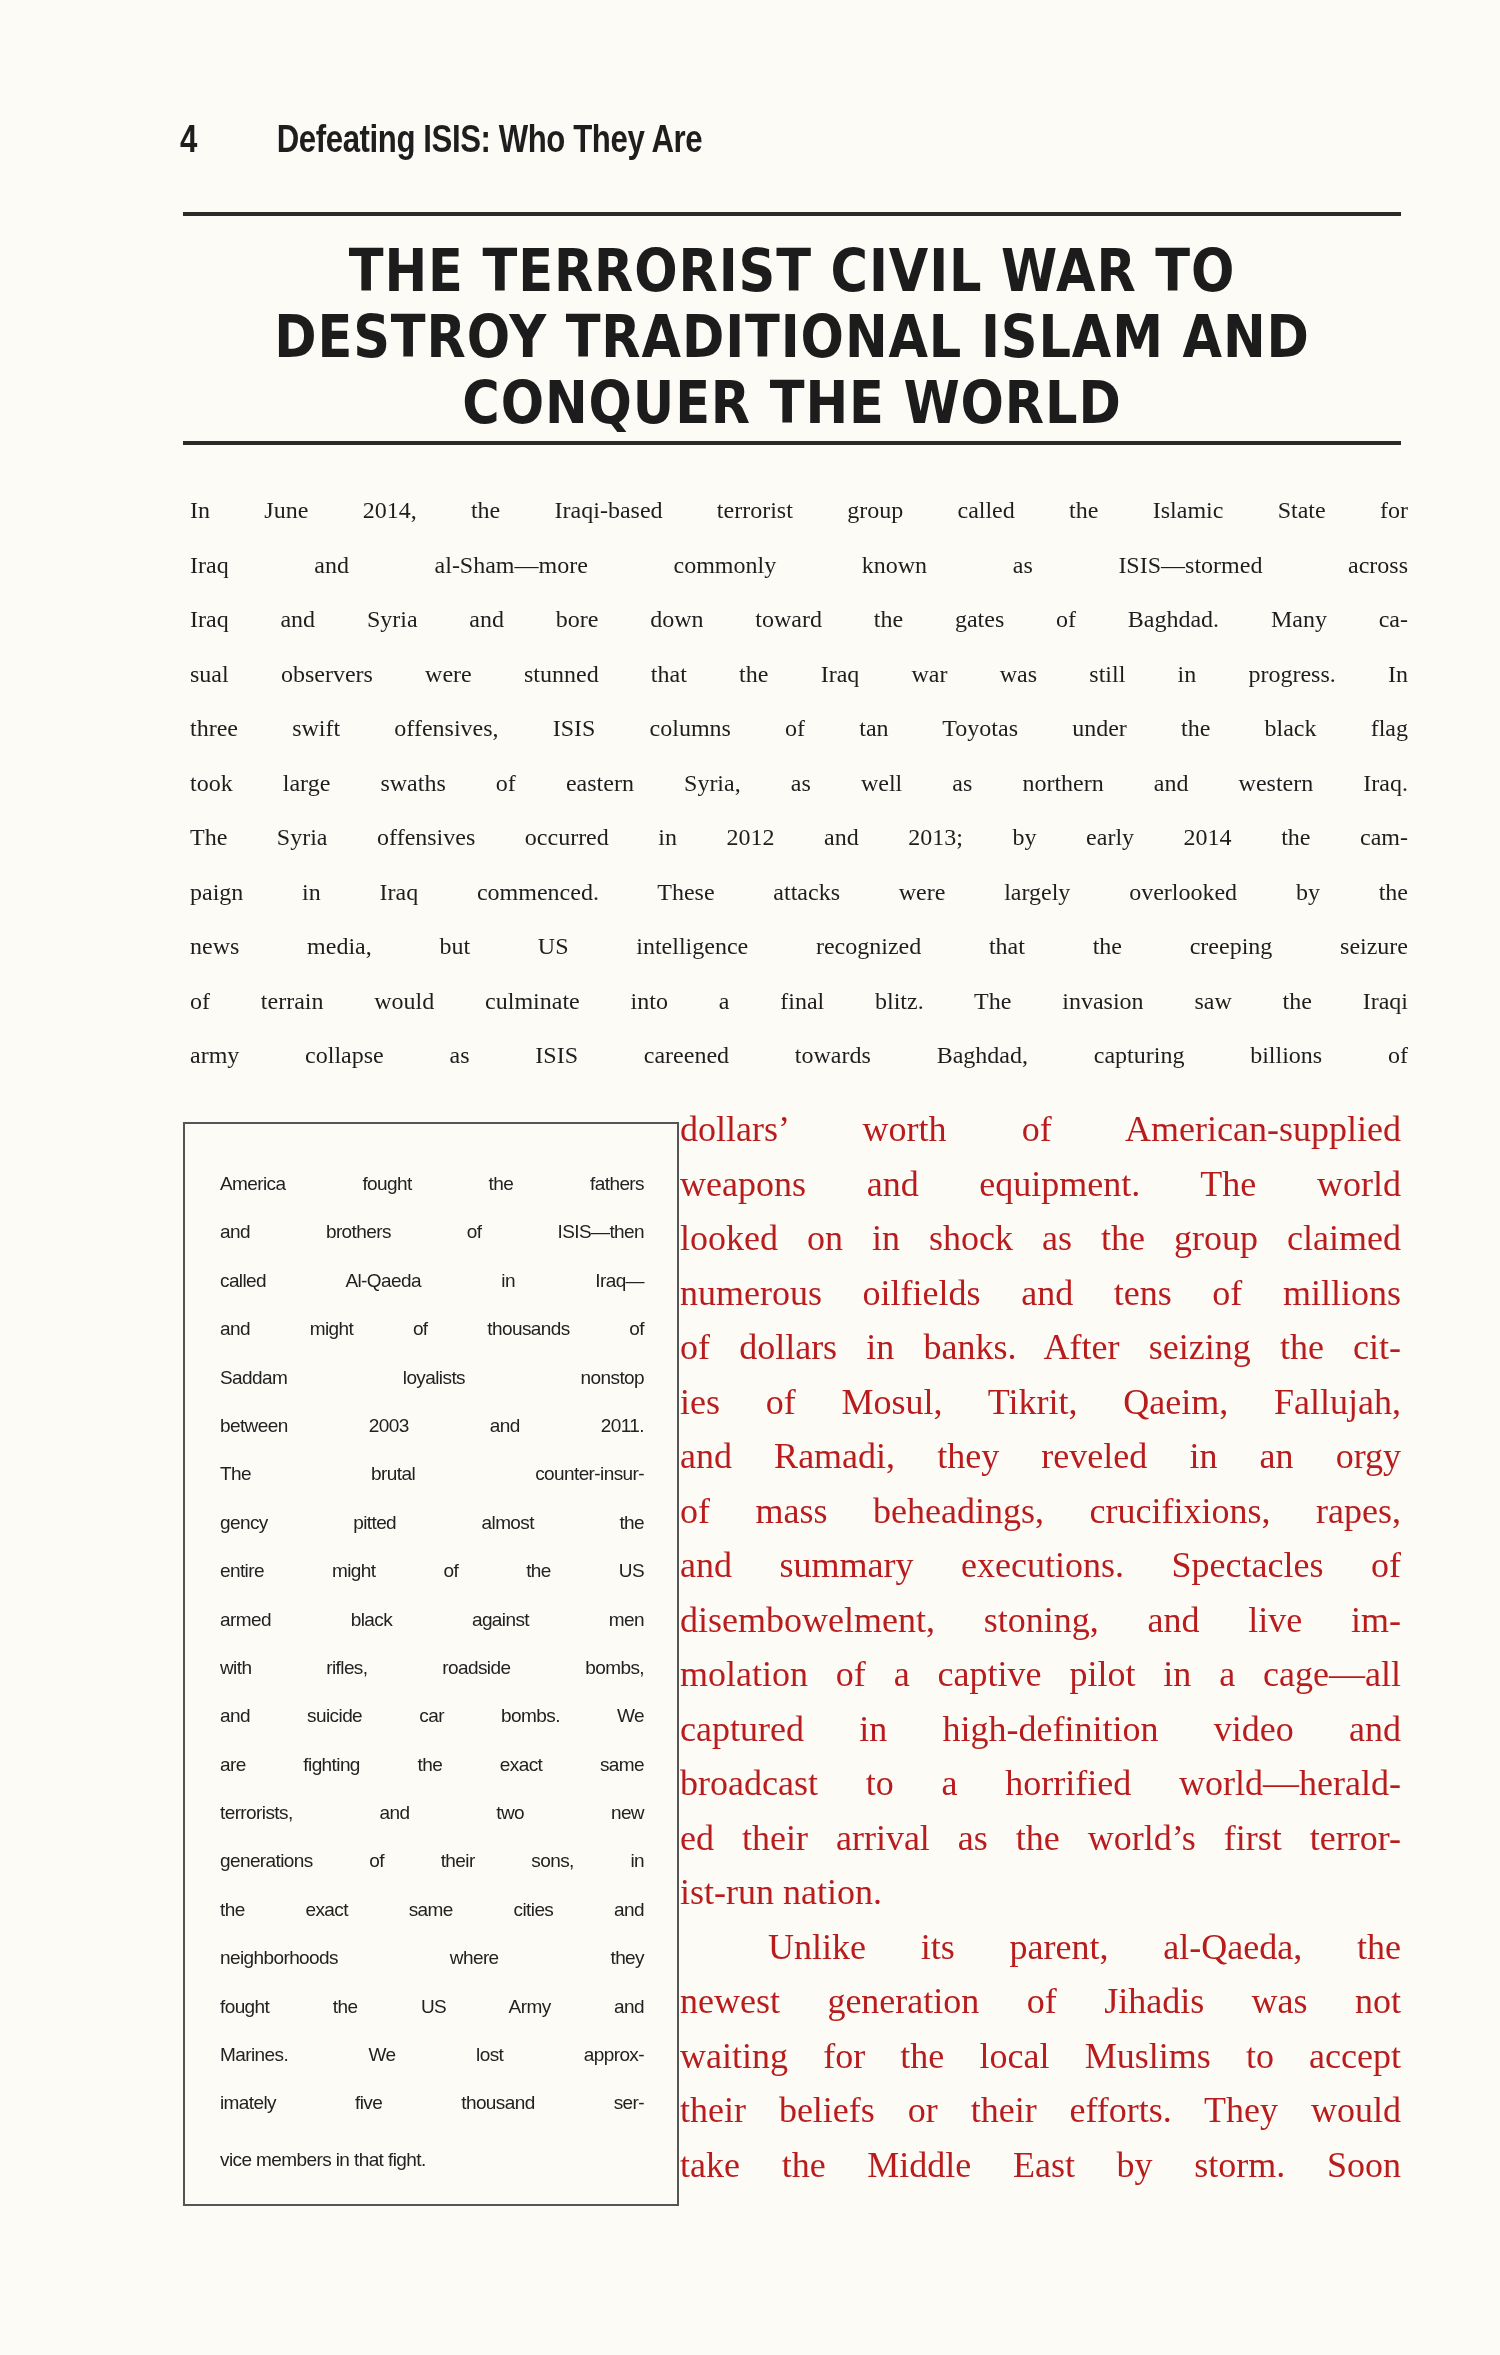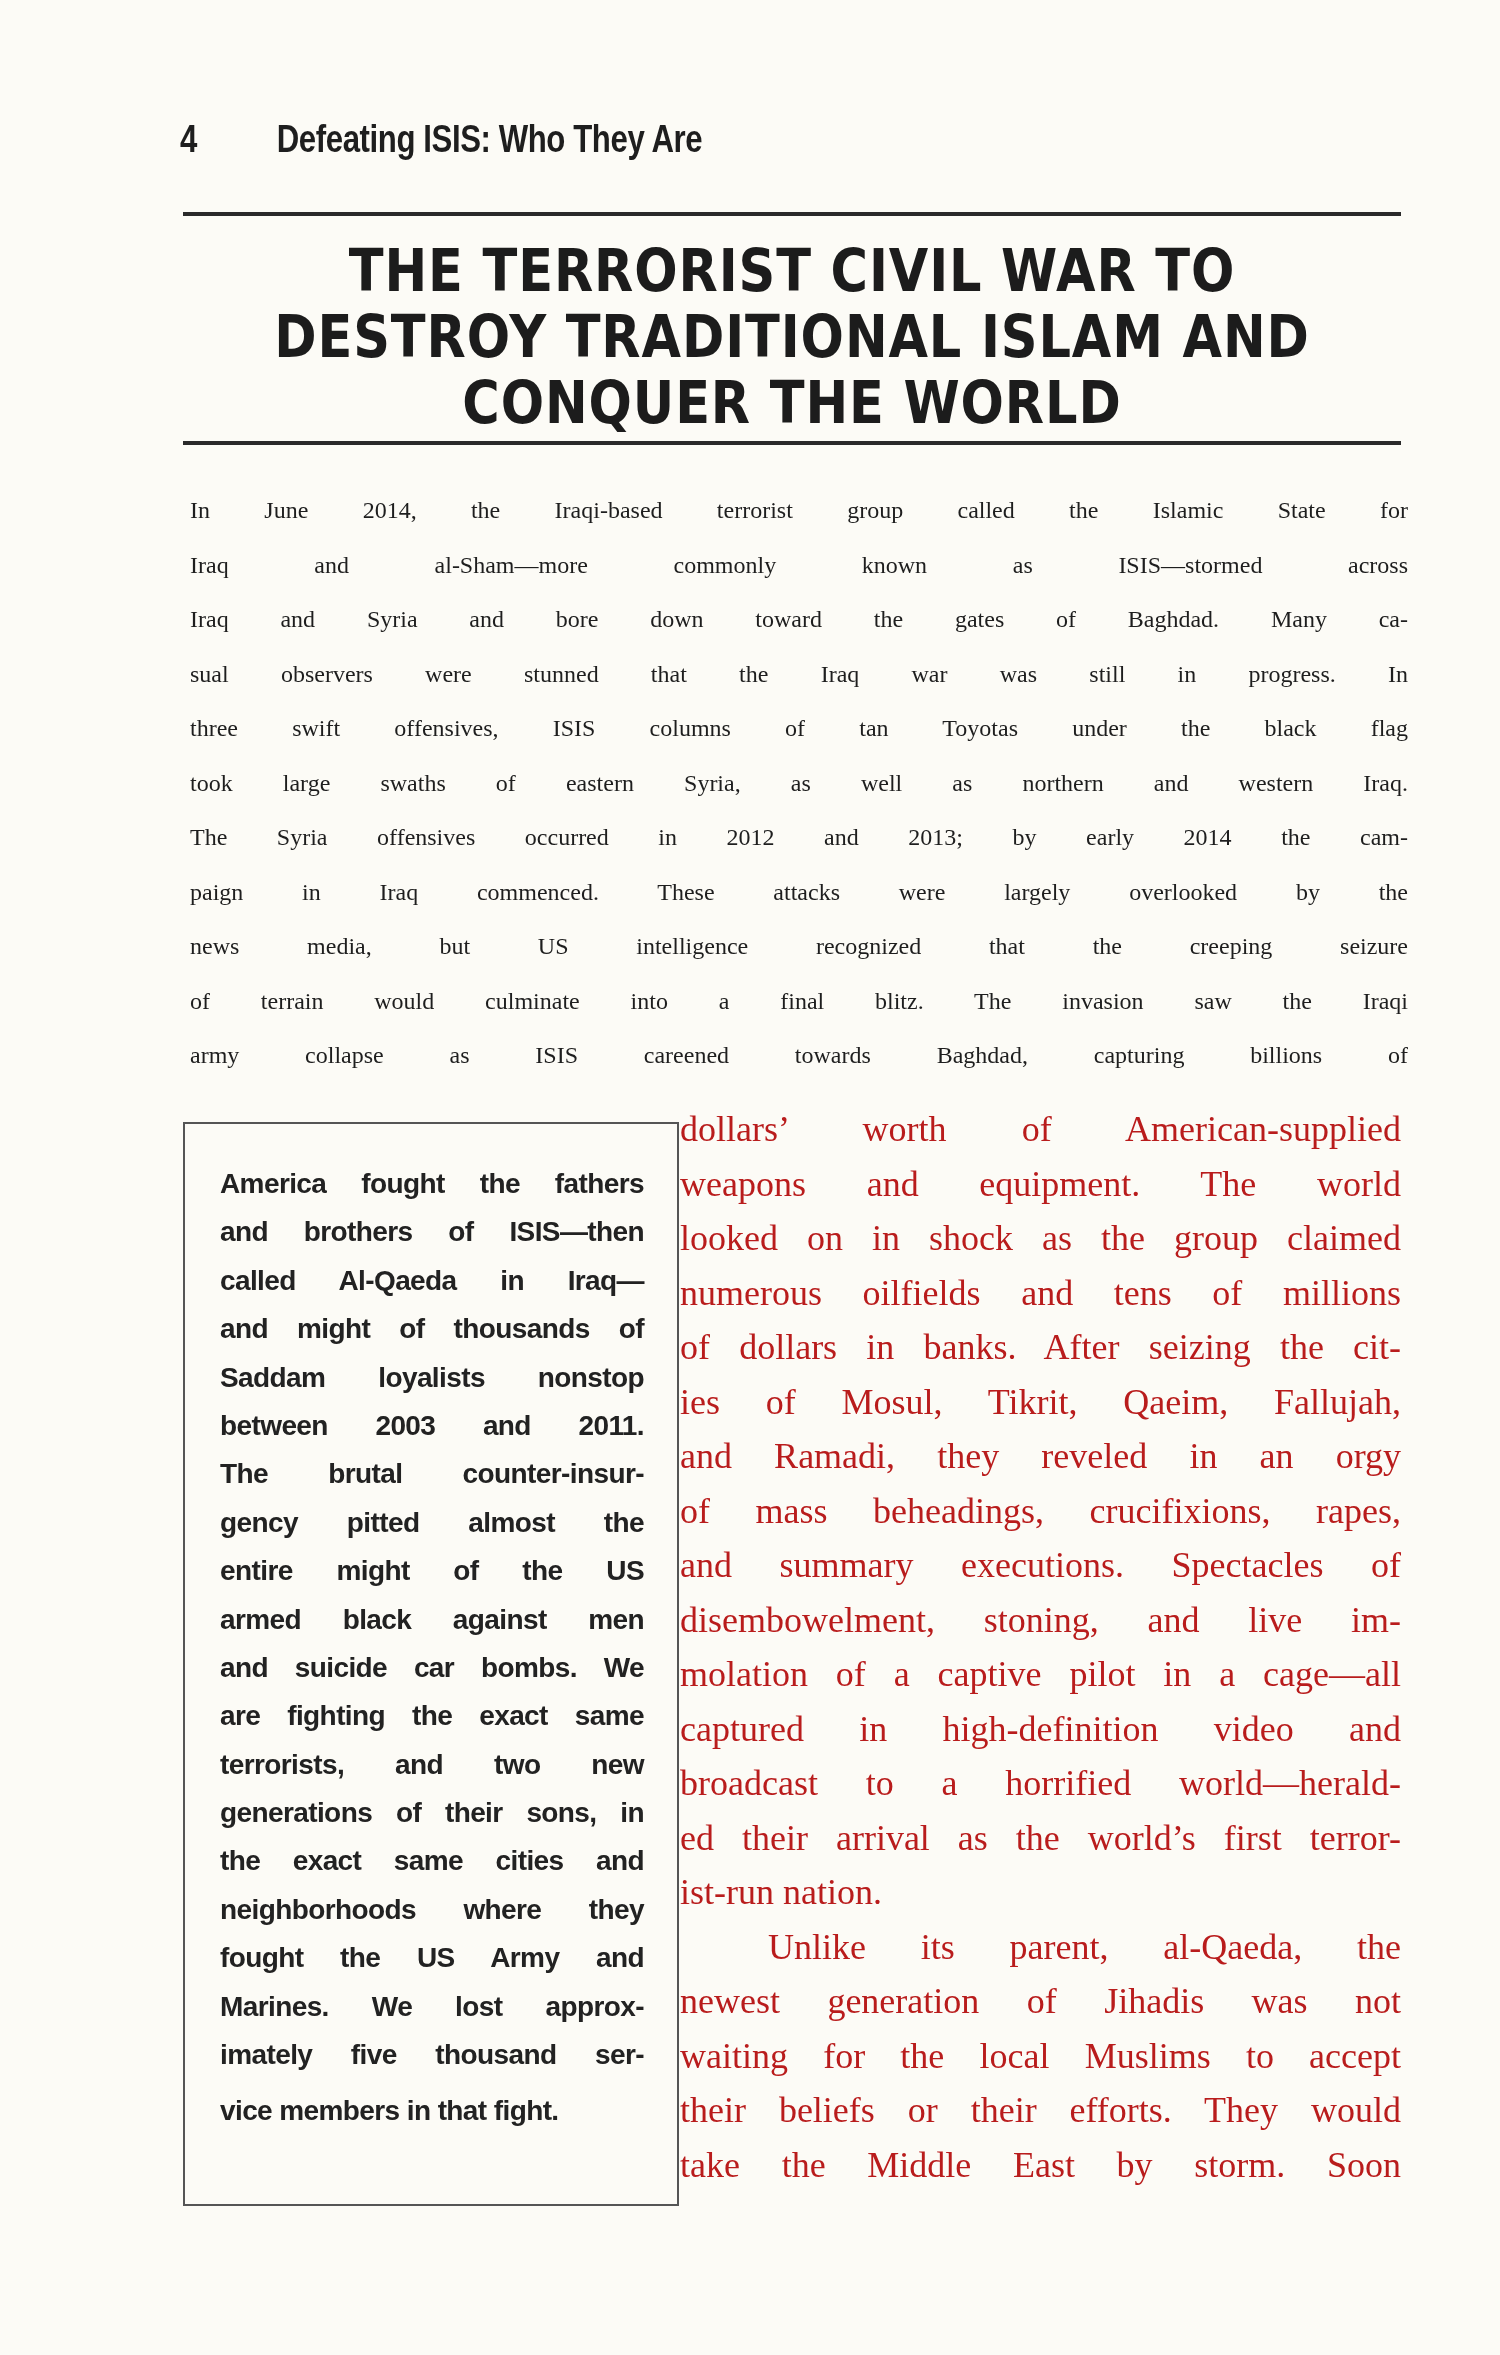--- a/index.html
+++ b/index.html
@@ -91,24 +91,24 @@
       height: 1084px;
       border: 2px solid #555;
       box-sizing: border-box;
     }
     .sidebar-text {
       position: absolute;
       top: 1160px;
       left: 220px;
       width: 424px;
       font-family: "Liberation Sans", sans-serif;
-      font-size: 28px;
+      font-size: 19px;
       line-height: 48.4px;
       color: #222;
-      font-weight: bold;
+      font-weight: normal;
     }
     .sidebar-text .ln {
       display: block;
       text-align: justify;
       text-align-last: justify;
       white-space: nowrap;
       height: 48.4px;
       letter-spacing: -0.6px;
     }
     .sidebar-text .ln.last { text-align-last: left; margin-top: 8px; }
@@ -149,20 +149,21 @@
   <span class="ln">America fought the fathers</span>
   <span class="ln">and brothers of ISIS—then</span>
   <span class="ln">called Al-Qaeda in Iraq—</span>
   <span class="ln">and might of thousands of</span>
   <span class="ln">Saddam loyalists nonstop</span>
   <span class="ln">between 2003 and 2011.</span>
   <span class="ln">The brutal counter-insur-</span>
   <span class="ln">gency pitted almost the</span>
   <span class="ln">entire might of the US</span>
   <span class="ln">armed black against men</span>
+  <span class="ln">with rifles, roadside bombs,</span>
   <span class="ln">and suicide car bombs. We</span>
   <span class="ln">are fighting the exact same</span>
   <span class="ln">terrorists, and two new</span>
   <span class="ln">generations of their sons, in</span>
   <span class="ln">the exact same cities and</span>
   <span class="ln">neighborhoods where they</span>
   <span class="ln">fought the US Army and</span>
   <span class="ln">Marines. We lost approx-</span>
   <span class="ln">imately five thousand ser-</span>
   <span class="ln last">vice members in that fight.</span>

